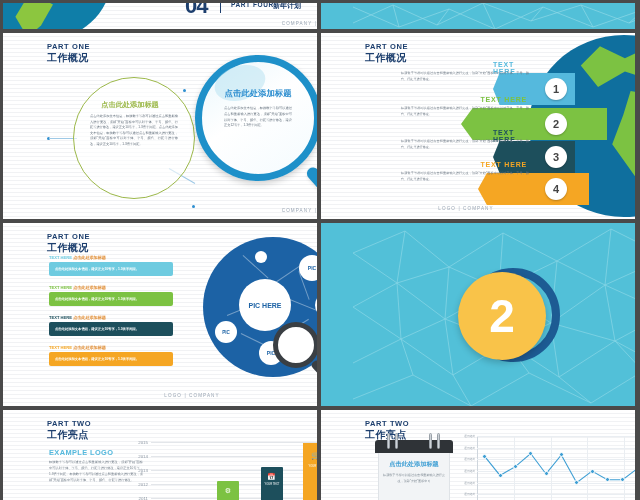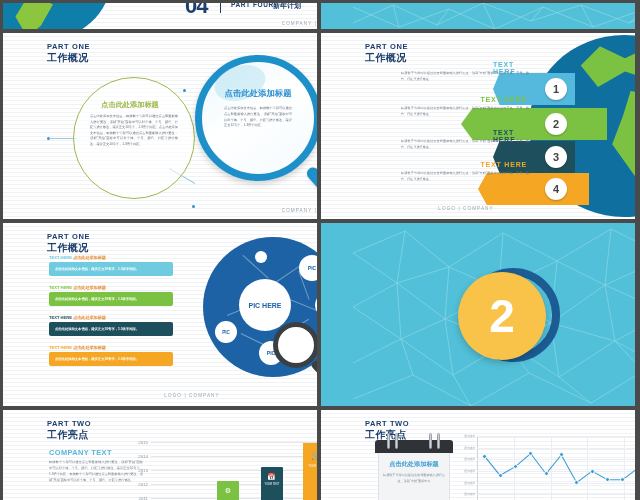--- a/index.html
+++ b/index.html
@@ -425,21 +425,21 @@
     </div>
   </div>
 
   <div class="slide lined s6">
     <div class="inner">
       <div class="part">
         <div class="en">PART TWO</div>
         <div class="cn">工作亮点</div>
       </div>
 
-      <div class="ex-t">COMPANY TEXT</div>
+      <div class="ex-t">EXAMPLE LOGO</div>
       <div class="ex-b">标题数字等都可以通过点击和重新输入进行更改，顶部“开始”面板中可以对字体、字号、颜色、行距等进行修改，建议正文10号字，1.3倍字间距。标题数字等都可以通过点击和重新输入进行更改，顶部“开始”面板中可以对字体、字号、颜色、行距等进行修改。</div>
 
       <div class="chart">
         <div class="gl" style="top:4px"></div>   
           <div class="yl" style="top:4px">2015</div>
         <div class="gl" style="top:18px"></div>  
           <div class="yl" style="top:18px">2014</div>
         <div class="gl" style="top:32px"></div>  
           <div class="yl" style="top:32px">2013</div>
         <div class="gl" style="top:46px"></div>  

